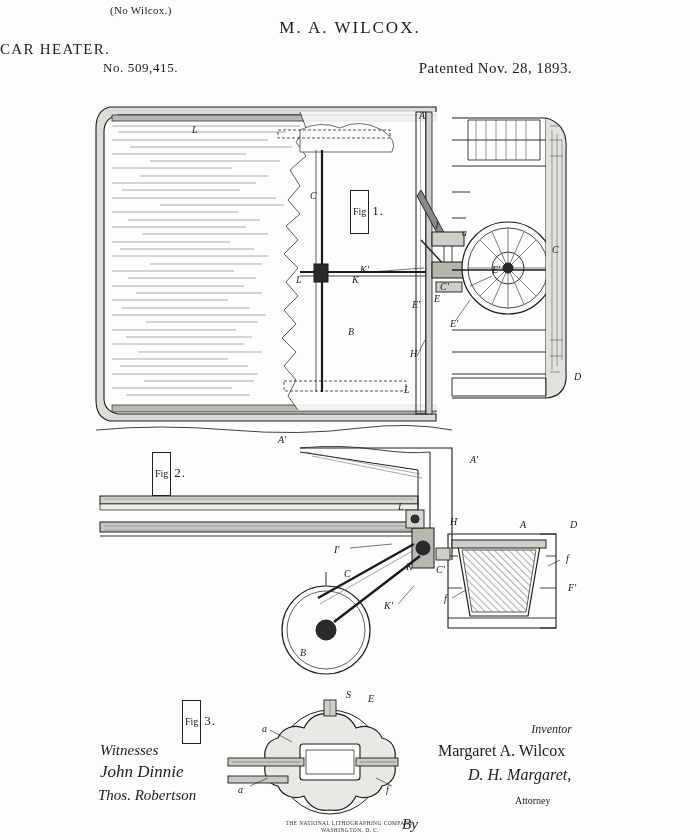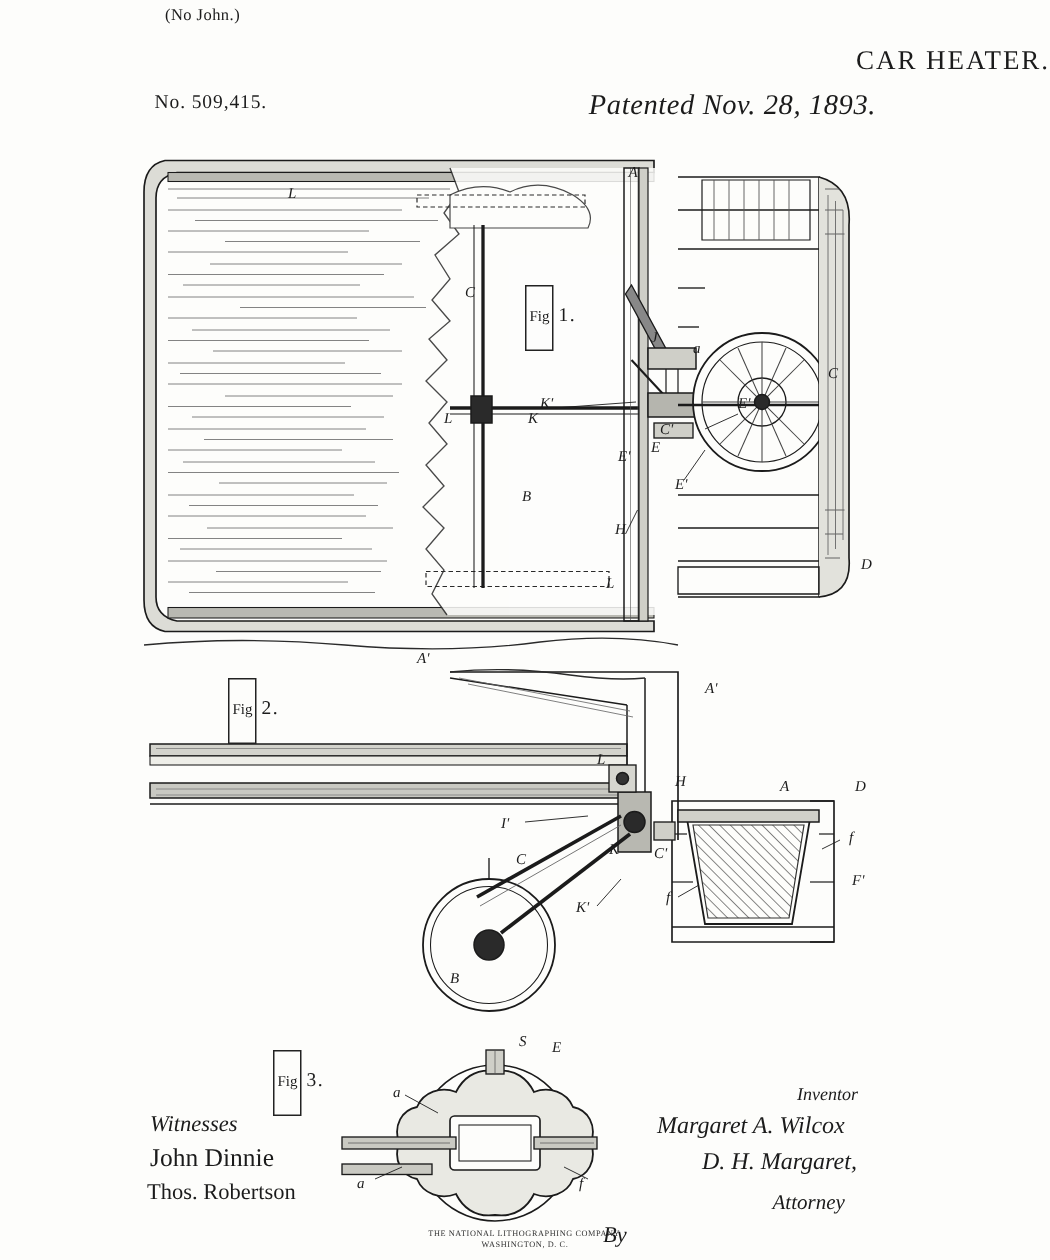--- a/index.html
+++ b/index.html
@@ -35,39 +35,38 @@
     top: 18px;
     text-align: center;
     font-size: 17px;
     letter-spacing: 2px;
     font-family: "Liberation Serif", serif;
   }
   .title-line {
     position: absolute;
     left: 0;
     right: 0;
-    top: 30px;
-    text-align: right;
-    font-size: 18px;
+    top: 41px;
+    text-align: left;
+    font-size: 15px;
     letter-spacing: 1.3px;
   }
   .patno {
     position: absolute;
     left: 103px;
     top: 60px;
     font-size: 13px;
     letter-spacing: 0.6px;
   }
   .patdate {
     position: absolute;
-    right: 116px;
+    right: 128px;
     top: 60px;
-    font-size: 19px;
+    font-size: 15px;
     letter-spacing: 0.4px;
-    font-style: italic;
   }
   
   .drawing {
     position: absolute;
     left: 0;
     top: 0;
     width: 700px;
     height: 840px;
   }
   
@@ -98,78 +97,78 @@
   .witness-label {
     position: absolute;
     left: 100px;
     top: 742px;
     font-size: 15px;
     font-style: italic;
     font-family: "Liberation Serif", serif;
   }
   .sig {
     position: absolute;
+    font-style: italic;
     font-family: "Liberation Serif", serif;
   }
   .sig1 { left: 100px; top: 762px; font-size: 17px; }
   .sig2 { left: 98px; top: 787px; font-size: 15px; }
   .inventor-label {
     position: absolute;
     right: 128px;
     top: 722px;
     font-size: 12px;
     font-style: italic;
   }
   .inv-sig {
     position: absolute;
     left: 438px;
     top: 742px;
     font-size: 16px;
-    font-style: italic;
   }
   .by-line {
     position: absolute;
     left: 402px;
     top: 770px;
     font-size: 15px;
     font-style: italic;
     margin-top: 46px;
   }
   .atty-sig {
     position: absolute;
     left: 468px;
     top: 766px;
     font-size: 16px;
     font-style: italic;
   }
   .atty-label {
     position: absolute;
     left: 515px;
     top: 795px;
-    font-size: 14px;
-    font-style: italic;
+    font-size: 10px;
   }
   .footer {
     position: absolute;
     left: 0;
     right: 0;
     top: 820px;
     text-align: center;
     font-size: 5.5px;
     letter-spacing: 0.4px;
     color: #333;
   }
   .footer div + div { margin-top: 1px; }
 </style>
 </head>
 <body>
 
 <div class="page">
 
-  <div class="no-model">(No John.)</div>
+  <div class="no-model">(No Wilcox.)</div>
+  <div class="inventor-name">M. A. WILCOX.</div>
   <div class="title-line">CAR HEATER.</div>
   <div class="patno">No. 509,415.</div>
   <div class="patdate">Patented Nov. 28, 1893.</div>
 
   <svg class="drawing" viewBox="0 0 700 840" xmlns="http://www.w3.org/2000/svg">
     <defs>
       <pattern id="hatchL" width="6" height="6" patternUnits="userSpaceOnUse" patternTransform="rotate(10)">
         <line x1="0" y1="0" x2="0" y2="6" stroke="#5a5a5a" stroke-width="0.7"></line>
       </pattern>
       <pattern id="hatchH" width="4" height="4" patternUnits="userSpaceOnUse" patternTransform="rotate(45)">

